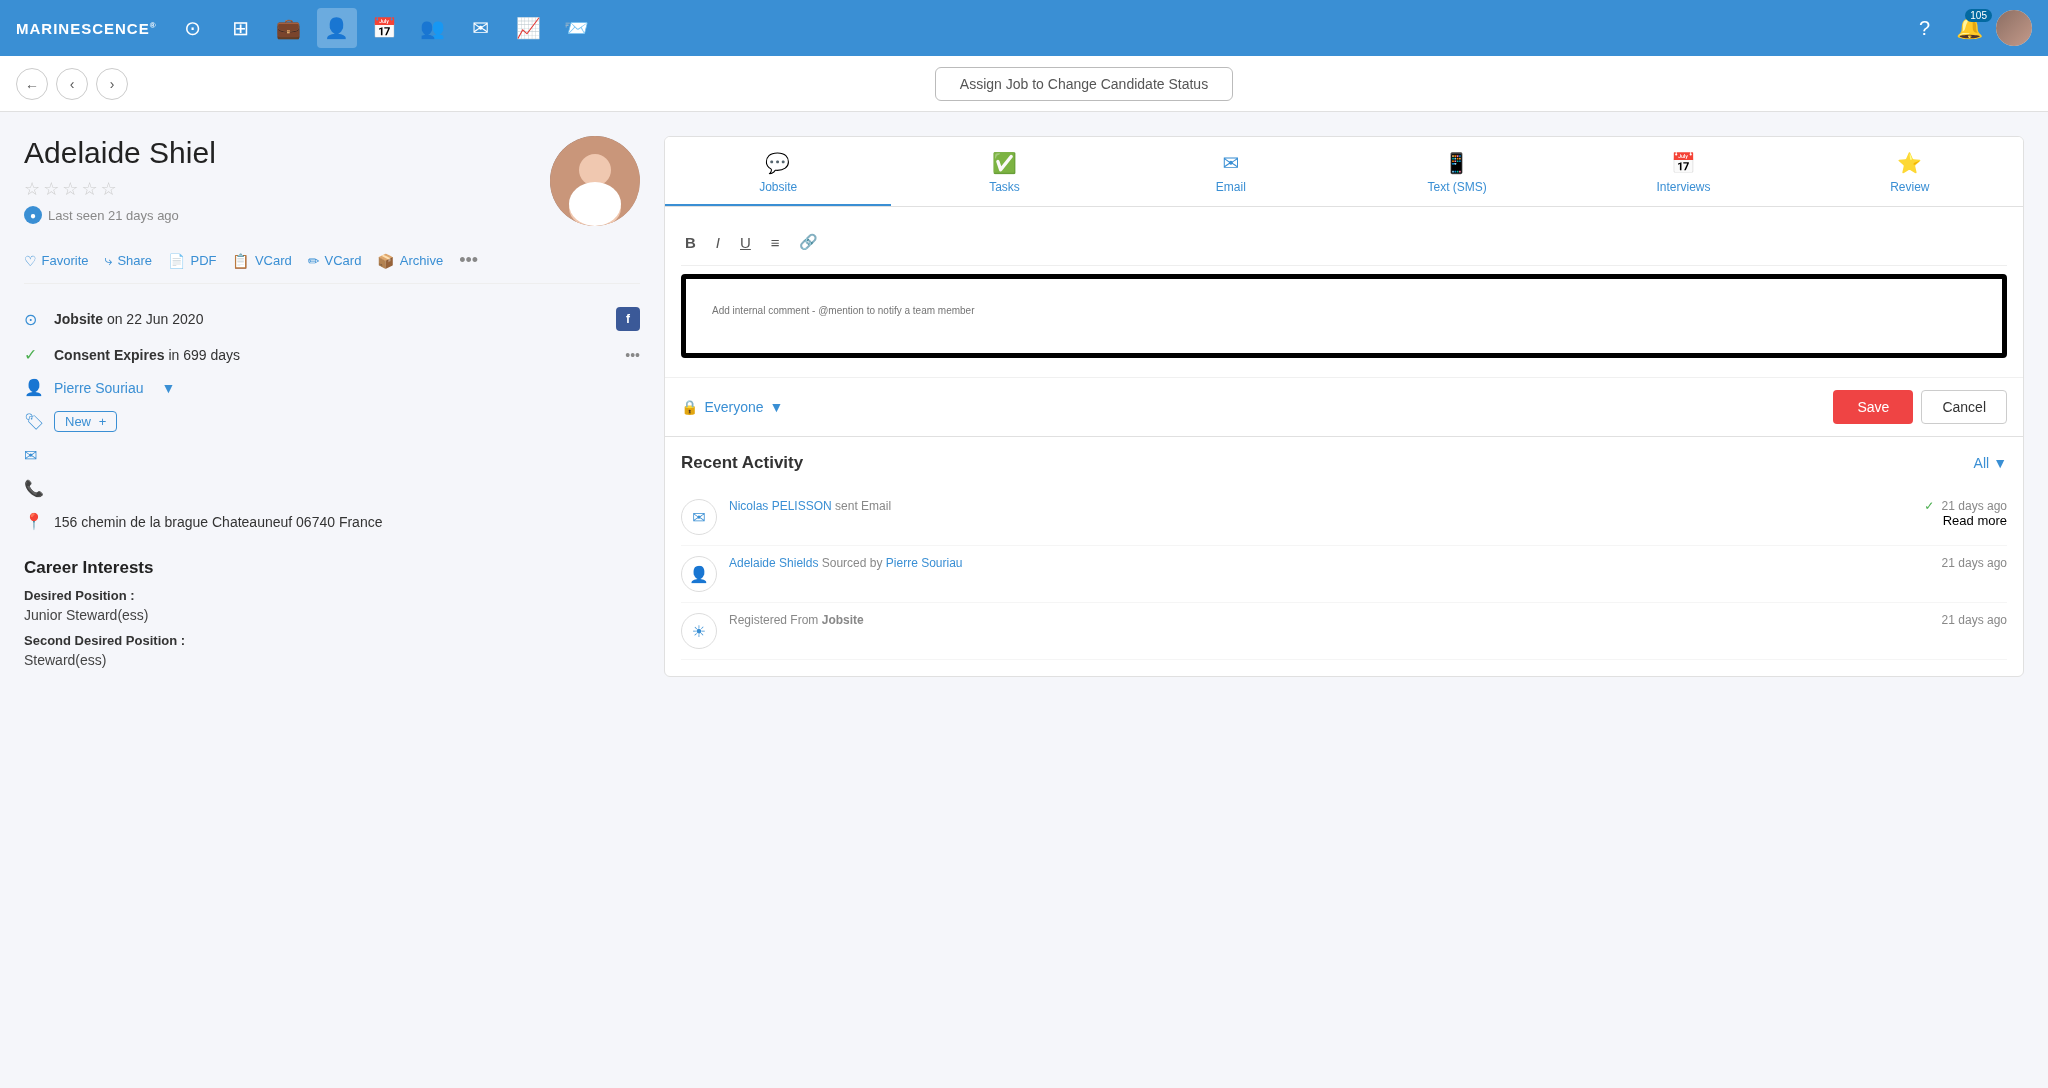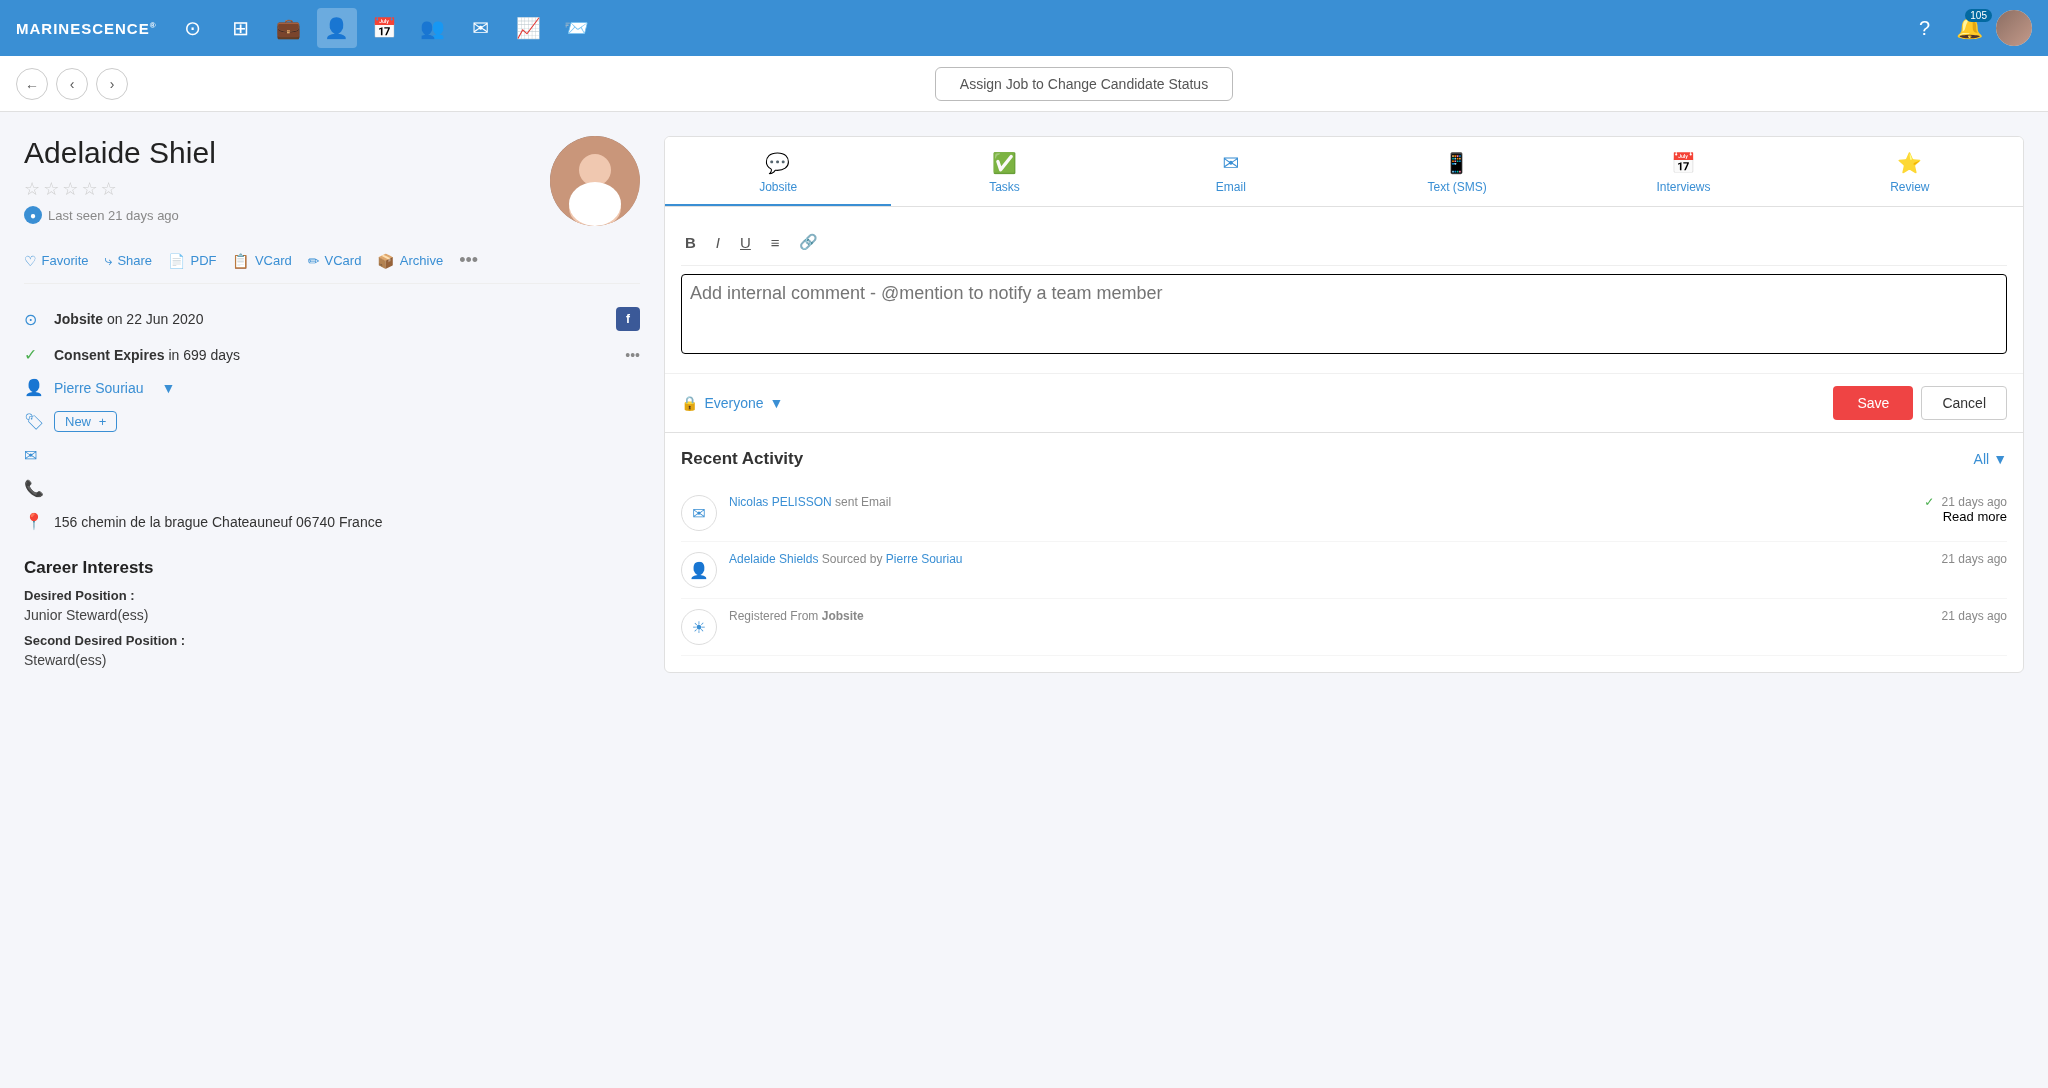--- a/index.html
+++ b/index.html
@@ -219,24 +219,24 @@
       border-bottom: 1px solid #eee;
       margin-bottom: 8px;
     }
     .editor-btn {
       font-size: 15px; color: #555; cursor: pointer; padding: 2px 4px;
       background: none; border: none;
     }
     .comment-input {
       width: 100%;
       min-height: 80px;
-      border: 1px solid #000000;
+      border: 5px solid #000000;
       border-radius: 4px;
-      padding: 8px;
-      font-size: 18px;
+      padding: 26px;
+      font-size: 10px;
       color: #aaa;
       resize: none;
       font-family: inherit;
       outline: none;
     }
 
     
     .editor-footer {
       display: flex; align-items: center; justify-content: space-between;
       padding: 12px 16px;

